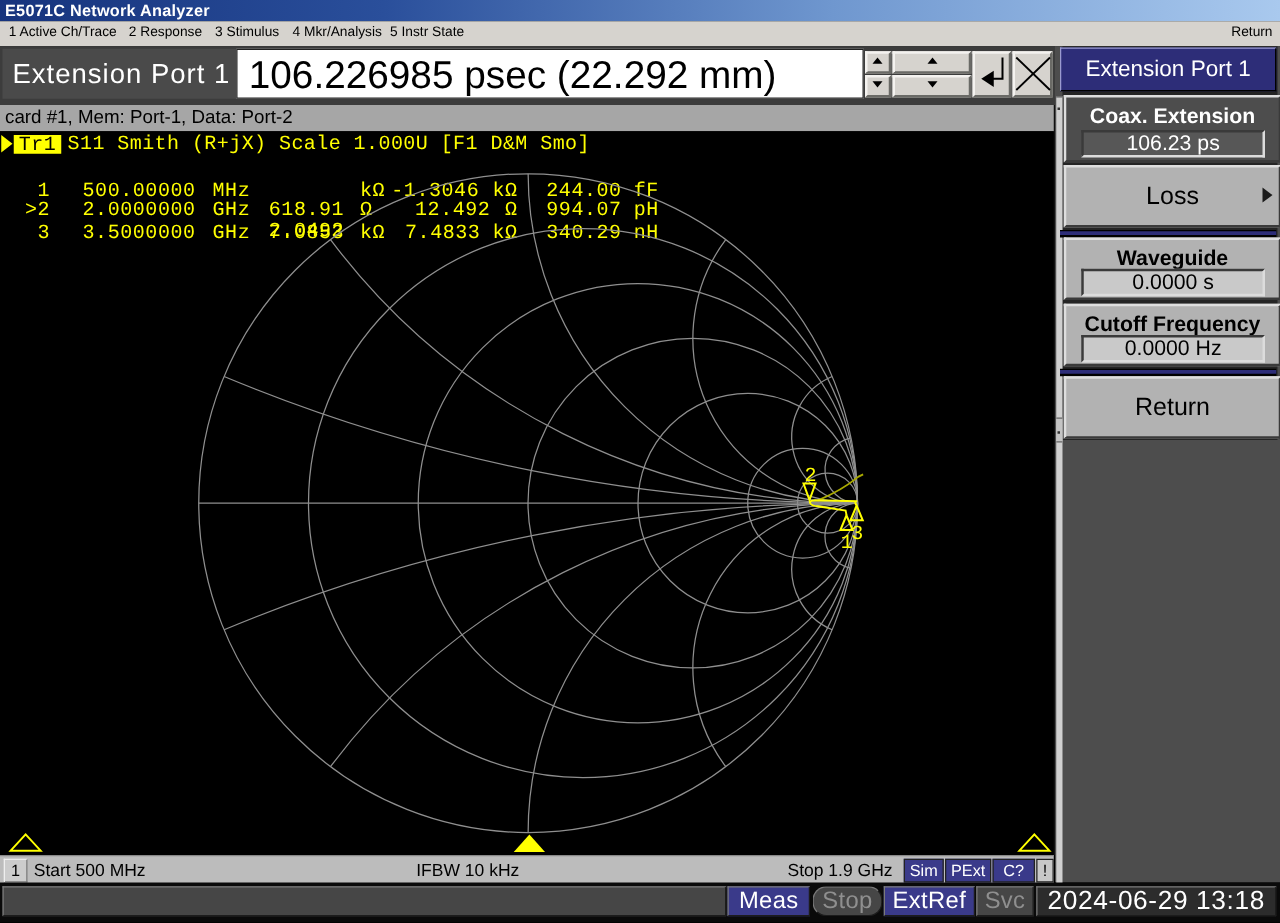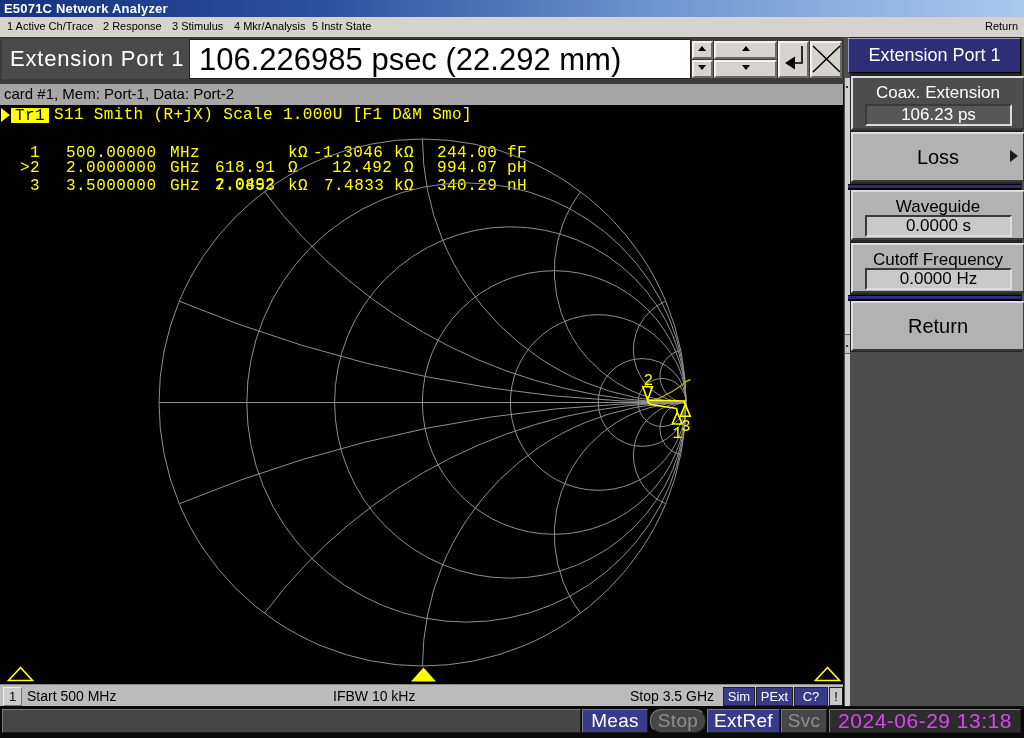--- a/index.html
+++ b/index.html
@@ -23,21 +23,21 @@
   #display{left:0;top:105px;width:843px;height:579px;background:#000;}
   .mono{font-family:"Liberation Mono",monospace;color:#ffff00;text-align:right;}
   #trline{left:0px;top:107px;width:843px;height:17px;font-size:16px;letter-spacing:0.35px;}
   .mrow{font-size:16px;letter-spacing:0.45px;}
   #sep1{left:843px;top:84px;width:2px;height:600px;background:#111;}
   #sidebar{left:844px;top:37px;width:180px;height:669px;background:#4d4d4d;}
   .skbtn{left:851px;width:170px;background:#b2b2b2;color:#000;
     border-top:2px solid #dedede;border-left:2px solid #dedede;
     border-bottom:2px solid #3a3a3a;border-right:2px solid #3a3a3a;
     font-size:17px;text-align:center;}
-  .padtop{padding-top:5px;}
+  .padtop{padding-top:5px;font-weight:bold;}
   .skval{left:865px;width:143px;height:18px;font-size:17px;text-align:center;line-height:18px;
     border-top:2px solid #3a3a3a;border-left:2px solid #3a3a3a;
     border-bottom:2px solid #dcdcdc;border-right:2px solid #dcdcdc;}
   .navysep{left:848px;width:173px;height:6px;background:#000;}
   .navysepin{position:absolute;left:0;top:1px;width:173px;height:3px;background:#2d2d78;}
   #channelbar{left:0;top:684px;width:843px;height:22px;background:#bcbcbc;
     border-top:1px solid #888;color:#000;font-size:14px;}
   .badge{top:687px;height:17px;background:#3a3a8a;color:#fff;font-size:13px;text-align:center;
     line-height:17px;border:1px solid #222;}
   #instbar{left:0;top:706px;width:1024px;height:32px;background:#0a0a0a;}
@@ -187,25 +187,25 @@
     <div class="navysepin"></div>
   </div>
 <div class="abs skbtn" style="top:301px;height:46px;line-height:46px;font-size:20px;">Return</div>
 
 <div class="abs" id="channelbar"></div>
 <div class="abs" style="left:3px;top:687px;width:17px;height:17px;background:#ccc;
   border-top:1px solid #eee;border-left:1px solid #eee;border-bottom:1px solid #777;border-right:1px solid #777;
   font-size:13px;text-align:center;line-height:17px;">1</div>
 <div class="abs" style="left:27px;top:688px;font-size:14px;">Start 500 MHz</div>
 <div class="abs" style="left:333px;top:688px;font-size:14px;">IFBW 10 kHz</div>
-<div class="abs" style="left:630px;top:688px;font-size:14px;">Stop 3.5 GHz</div>
+<div class="abs" style="left:630px;top:688px;font-size:14px;">Stop 1.9 GHz</div>
 <div class="abs badge" style="left:723px;width:30px;">Sim</div>
 <div class="abs badge" style="left:756px;width:35px;">PExt</div>
 <div class="abs badge" style="left:794px;width:32px;">C?</div>
 <div class="abs badge" style="left:829px;width:12px;background:#c8c8c8;color:#000;">!</div>
 
 <div class="abs" id="instbar"></div>
 <div class="abs ibox" style="left:2px;width:577px;"></div>
 <div class="abs ibox" style="left:582px;width:64px;background:#3a3a8a;color:#fff;">Meas</div>
 <div class="abs ibox" style="left:650px;width:54px;color:#8f8f8f;border-radius:11px;">Stop</div>
 <div class="abs ibox" style="left:707px;width:71px;background:#3a3a8a;color:#fff;">ExtRef</div>
 <div class="abs ibox" style="left:781px;width:44px;color:#8f8f8f;">Svc</div>
-<div class="abs ibox" style="left:829px;width:190px;background:#2c2c2c;color:#d946ef;font-size:21px;letter-spacing:0.5px;">2024-06-29 13:18</div>
+<div class="abs ibox" style="left:829px;width:190px;background:#2c2c2c;color:#ffffff;font-size:21px;letter-spacing:0.5px;">2024-06-29 13:18</div>
 
 </body></html>

